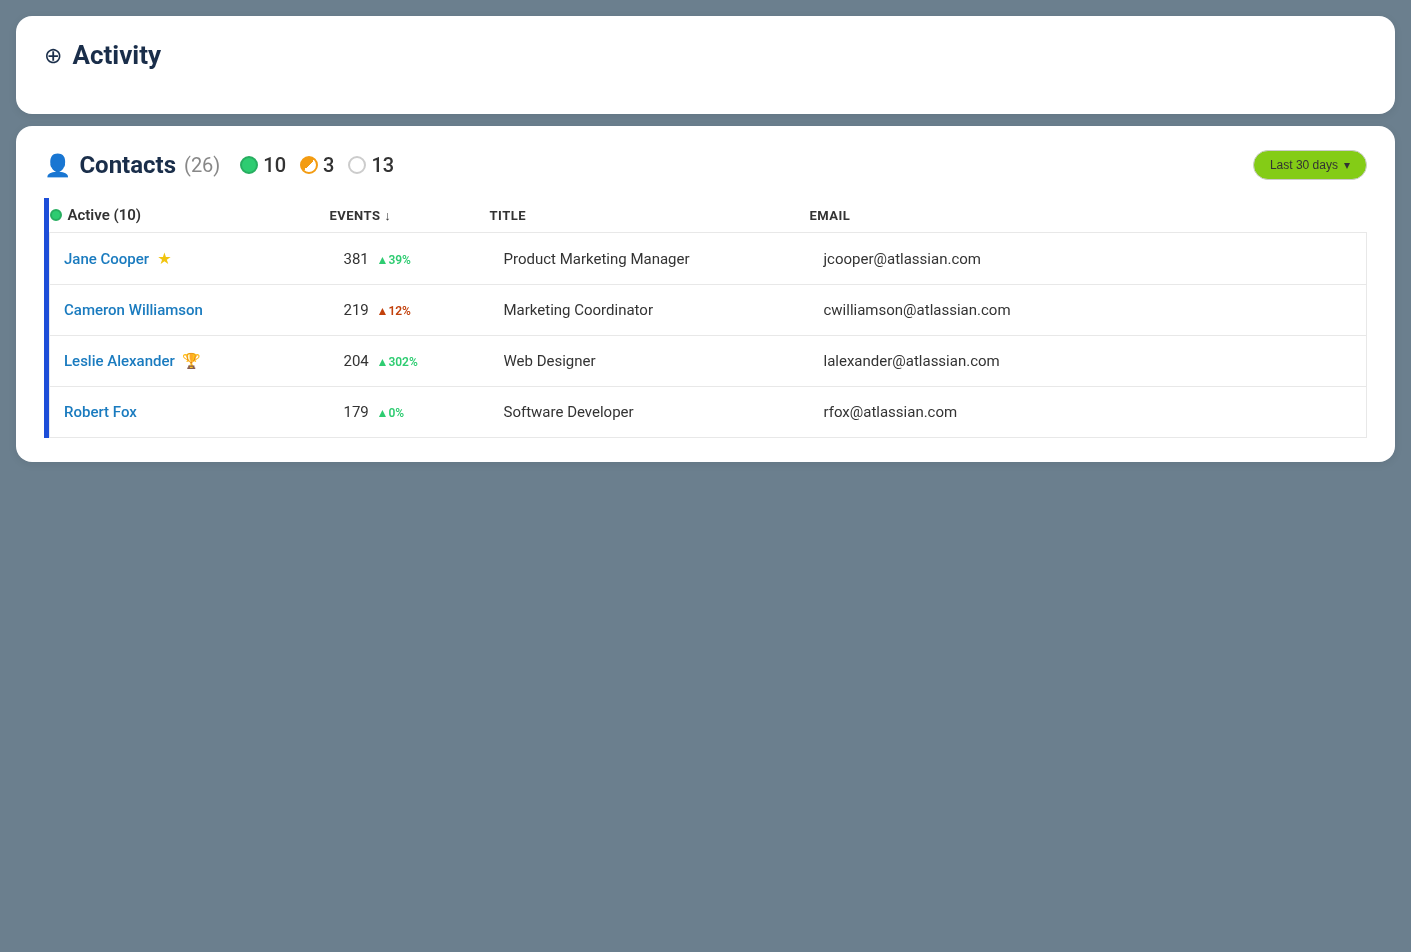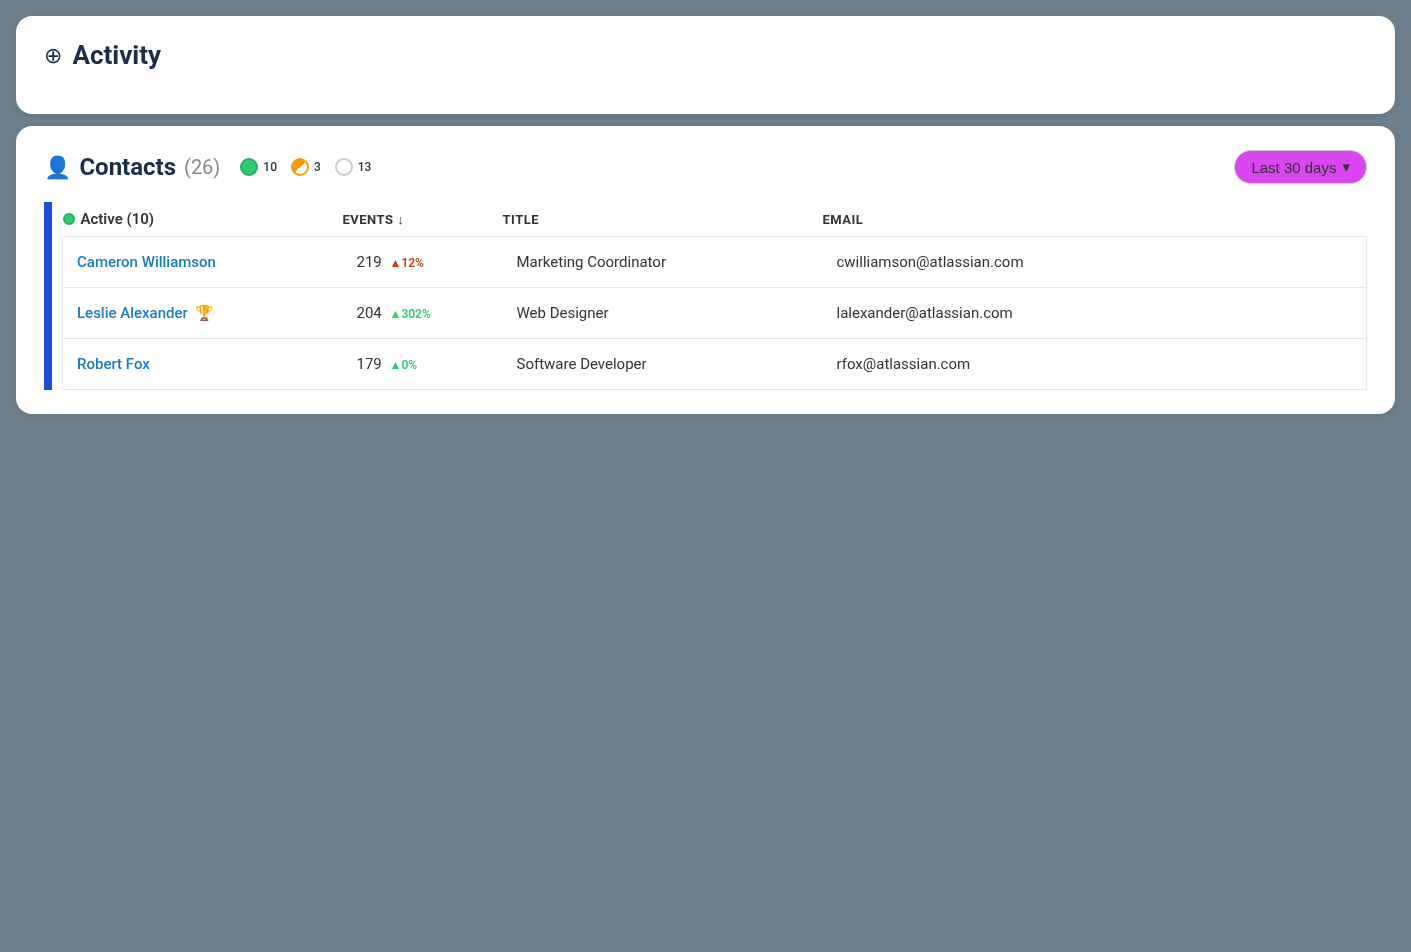--- a/index.html
+++ b/index.html
@@ -120,21 +120,21 @@
       display: flex;
       align-items: center;
       gap: 14px;
       margin-left: 8px;
     }
 
     .badge {
       display: flex;
       align-items: center;
       gap: 5px;
-      font-size: 12px;
+      font-size: 20px;
       font-weight: 500;
       color: #333;
     }
 
     .badge-dot {
       width: 18px;
       height: 18px;
       border-radius: 50%;
       display: inline-block;
     }
@@ -152,27 +152,27 @@
     .badge-dot-gray {
       background: #fff;
       border: 2.5px solid #ccc;
     }
 
     .date-filter {
       margin-left: auto;
       border: 1.5px solid #ccc;
       border-radius: 20px;
       padding: 7px 16px;
-      font-size: 15px;
+      font-size: 12px;
       color: #333;
       display: flex;
       align-items: center;
       gap: 6px;
       cursor: pointer;
-      background: #d946ef;
+      background: #84cc16;
     }
 
     
     .contacts-table {
       width: 100%;
       border-collapse: collapse;
     }
 
     .section-header-row td {
       padding: 8px 0 8px 0;
@@ -245,22 +245,21 @@
     .title-cell {
       color: #333;
     }
 
     .email-cell {
       color: #333;
     }
 
     
     .active-section-wrapper {
-      border-left: 8px solid #1d4ed8;
-      padding-left: 10px;
+      border-left: 5px solid #1d4ed8;
     }
 
     .contacts-card-inner {
       position: relative;
     }
   </style>
 </head>
 <body>
 
 <div class="card">
@@ -315,20 +314,32 @@
             <td class="col-header" style="width: 160px;">
               <span>EVENTS</span>
               <span> ↓</span>
             </td>
             <td class="col-header" style="width: 320px;">TITLE</td>
             <td class="col-header">EMAIL</td>
           </tr>
         </thead>
         <tbody id="contacts-tbody">
 
+        <tr class="contact-row">
+      <td>
+        <span class="contact-name">
+          Jane Cooper <span class="star-icon">★</span>
+        </span>
+      </td>
+      <td class="events-cell">
+        381 <span class="events-up" style="color:#2ecc71">▲39%</span>
+      </td>
+      <td class="title-cell">Product Marketing Manager</td>
+      <td class="email-cell">jcooper@atlassian.com</td>
+    </tr>
             <tr class="contact-row">
       <td>
         <span class="contact-name">
           Cameron Williamson 
         </span>
       </td>
       <td class="events-cell">
         219 <span class="events-up" style="color:#c2410c">▲12%</span>
       </td>
       <td class="title-cell">Marketing Coordinator</td>

